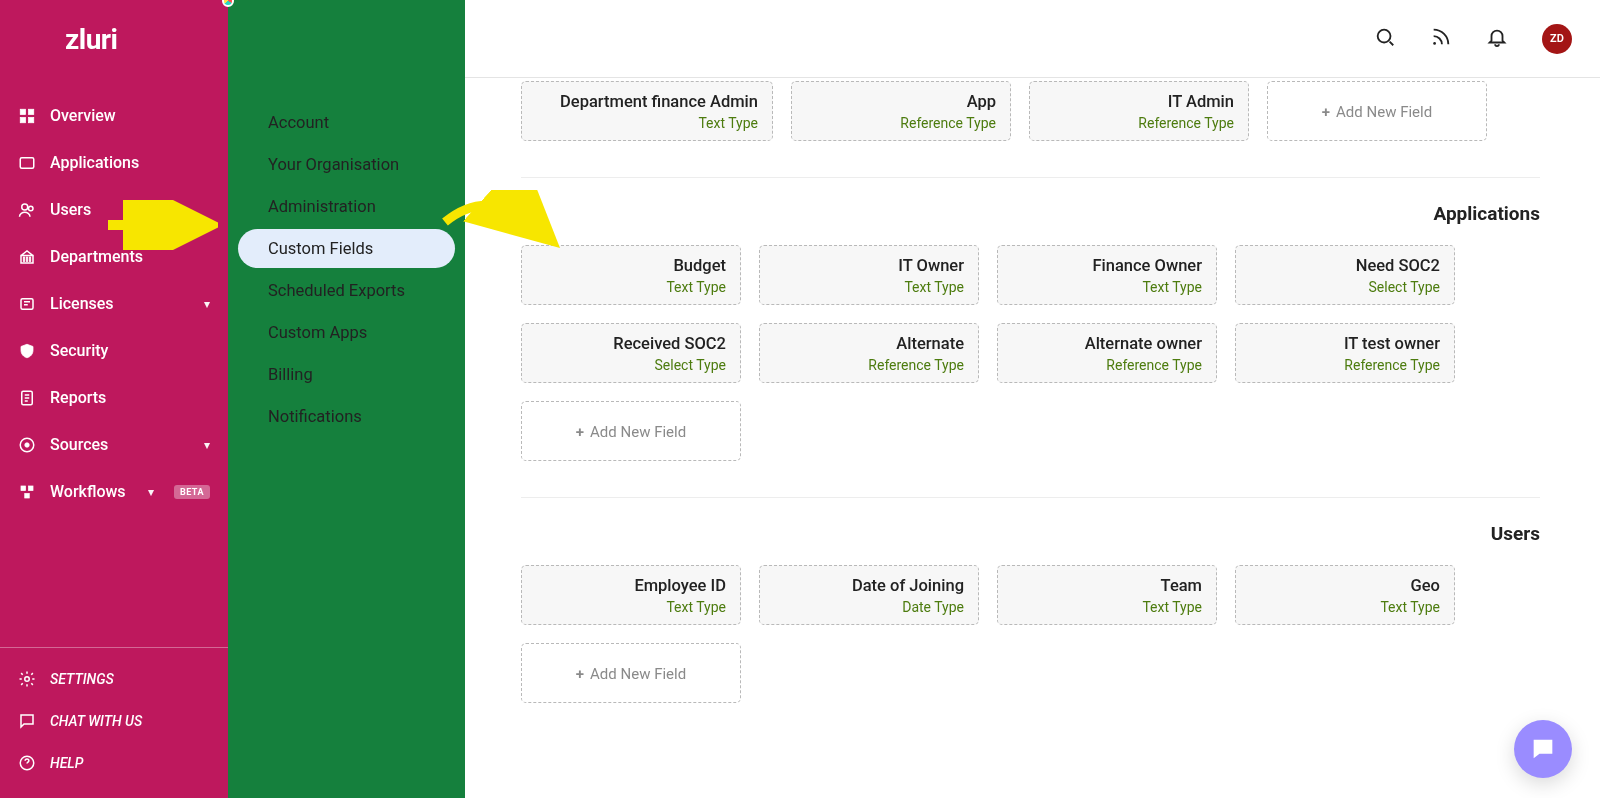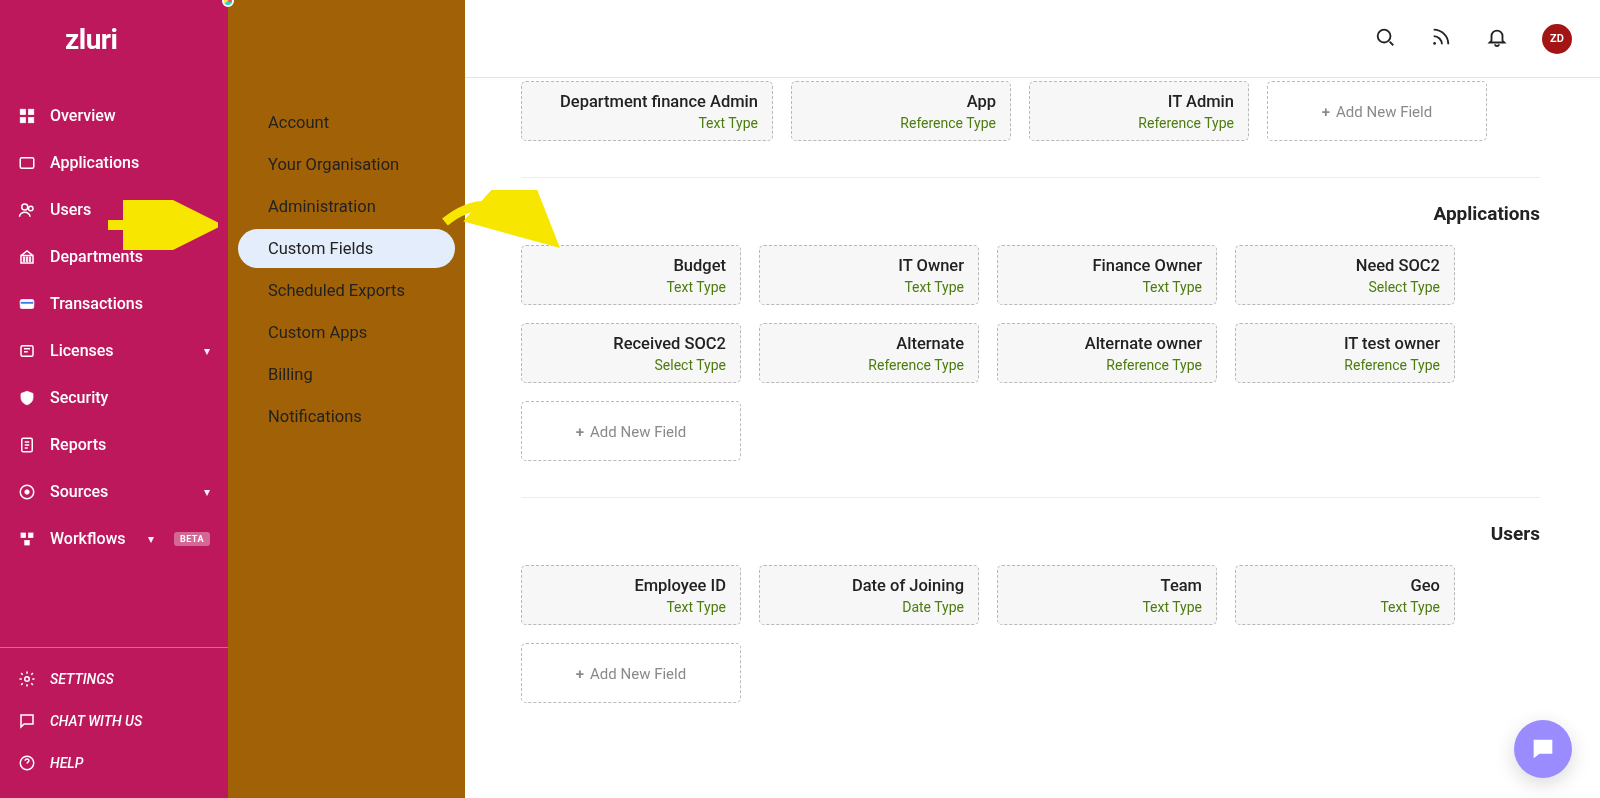--- a/index.html
+++ b/index.html
@@ -55,21 +55,21 @@
   .arrow1 {
     position:absolute; left:108px; top:200px; z-index:40; pointer-events:none;
   }
   .arrow2 {
     position:absolute; left:440px; top:190px; z-index:40; pointer-events:none;
   }
 
   
   .settings-nav {
     width:237px;
-    background:#a16207;
+    background:#15803d;
     flex-shrink:0;
     padding-top:100px;
   }
   .settings-nav .s-item {
     padding:10px 38px 10px 30px;
     font-size:16.5px;
     color:#222;
     cursor:pointer;
     border-radius:22px;
     margin:3px 10px 3px 10px;
@@ -193,29 +193,20 @@
           <svg viewBox="0 0 24 24">
             <path d="M4 10h16v10H4zM4 10l8-6 8 6" fill="none" stroke-width="2"></path>
             <rect x="7" y="12" width="2" height="6"></rect>
             <rect x="11" y="12" width="2" height="6"></rect>
             <rect x="15" y="12" width="2" height="6"></rect>
           </svg>
         </span>
       <span>Departments</span>
     </div>
 
-    <div class="nav-item">
-      <span class="icon">
-          <svg viewBox="0 0 24 24">
-            <rect x="3" y="6" width="18" height="12" rx="2" fill="#fff"></rect>
-            <rect x="3" y="9" width="18" height="3" fill="#2265E3"></rect>
-          </svg>
-        </span>
-      <span>Transactions</span>
-    </div>
 
     <div class="nav-item">
       <span class="icon">
           <svg viewBox="0 0 24 24">
             <rect x="4" y="5" width="16" height="14" rx="2" fill="none" stroke-width="2"></rect>
             <path d="M8 9h8M8 13h5" stroke-width="2"></path>
           </svg>
         </span>
       <span>Licenses</span>
       <span class="chev">▾</span>

